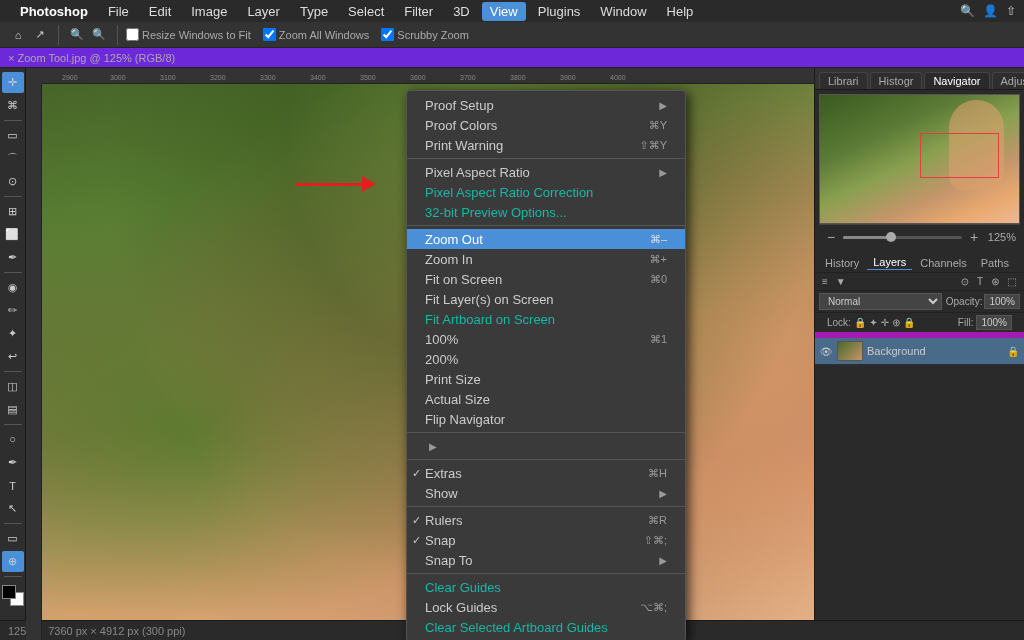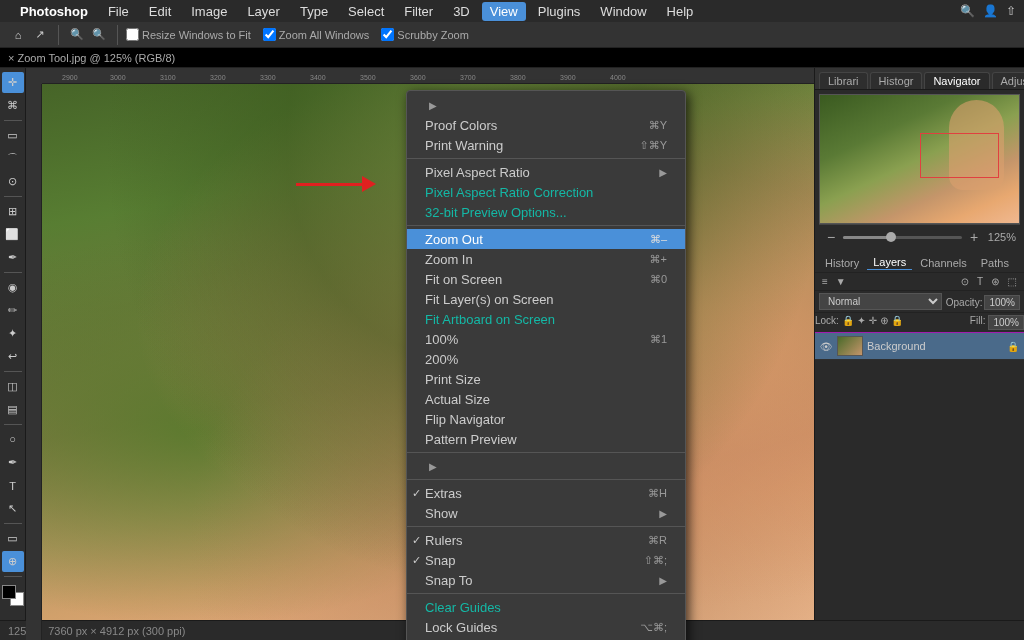--- a/index.html
+++ b/index.html
@@ -93,21 +93,21 @@
       display: flex;
       align-items: center;
       gap: 3px;
       color: #aaa;
       font-size: 11px;
     }
 
     
     #filepath-bar {
       height: 20px;
-      background: #000000;
+      background: #6d28d9;
       border-bottom: 1px solid #222;
       display: flex;
       align-items: center;
       padding: 0 8px;
       font-size: 11px;
       color: #aaa;
       position: relative;
       z-index: 99;
     }
 
@@ -420,21 +420,21 @@
       border-bottom: 1px solid #222;
     }
     .layers-toolbar-item {
       font-size: 10px;
       color: #aaa;
       padding: 1px 3px;
       cursor: pointer;
     }
     .blend-mode-row {
       display: flex;
-      align-items: flex-end;
+      align-items: center;
       padding: 2px 4px;
       gap: 4px;
       border-bottom: 1px solid #222;
     }
     .blend-select {
       background: #444;
       border: 1px solid #555;
       color: #ccc;
       font-size: 10px;
       padding: 1px 4px;
@@ -442,23 +442,24 @@
     }
     .opacity-control {
       display: flex;
       align-items: center;
       gap: 2px;
       font-size: 10px;
       color: #aaa;
     }
     .lock-row {
       display: flex;
-      padding: 2px 0;
+      align-items: center;
+      padding: 2px 12px;
       gap: 3px;
-      border-bottom: 1px solid #a21caf;
+      border-bottom: 6px solid #a21caf;
       font-size: 10px;
       color: #aaa;
     }
     .layer-item {
       display: flex;
       align-items: center;
       padding: 3px 4px;
       gap: 4px;
       border-bottom: 1px solid #2e2e2e;
       cursor: pointer;
@@ -625,20 +626,21 @@
     </div>
 
     <div class="red-arrow">
       <div class="arrow-line"></div>
       <div class="arrow-head"></div>
     </div>
 
     <div id="dropdown-menu">
 
       <div class="menu-row">
+        <span class="menu-label">Proof Setup</span>
         <span class="submenu-arrow">▶</span>
       </div>
       <div class="menu-row">
         <span class="menu-label">Proof Colors</span>
         <span class="shortcut">⌘Y</span>
       </div>
       <div class="menu-row">
         <span class="menu-label">Print Warning</span>
         <span class="shortcut">⇧⌘Y</span>
       </div>
@@ -681,23 +683,20 @@
         <span class="menu-label">200%</span>
       </div>
       <div class="menu-row">
         <span class="menu-label">Print Size</span>
       </div>
       <div class="menu-row">
         <span class="menu-label">Actual Size</span>
       </div>
       <div class="menu-row">
         <span class="menu-label">Flip Navigator</span>
-      </div>
-      <div class="menu-row">
-        <span class="menu-label">Pattern Preview</span>
       </div>
       <div class="menu-divider"></div>
       <div class="menu-row">
         <span class="submenu-arrow">▶</span>
       </div>
       <div class="menu-divider"></div>
       <div class="menu-row">
         <span class="checkmark">✓</span>
         <span class="menu-label">Extras</span>
         <span class="shortcut">⌘H</span>

